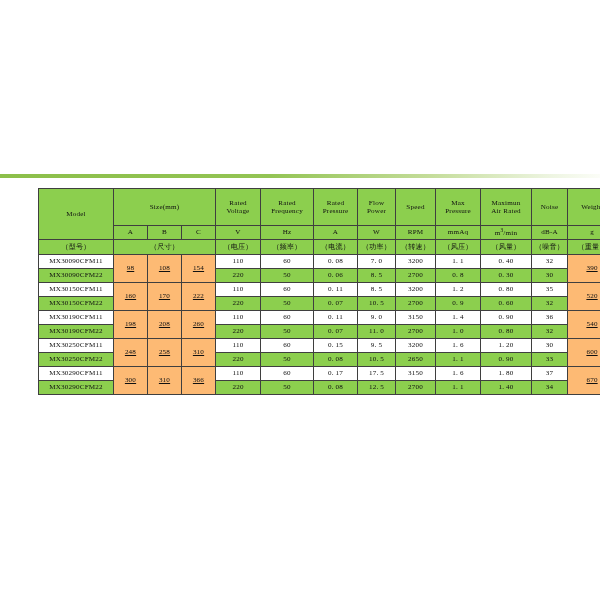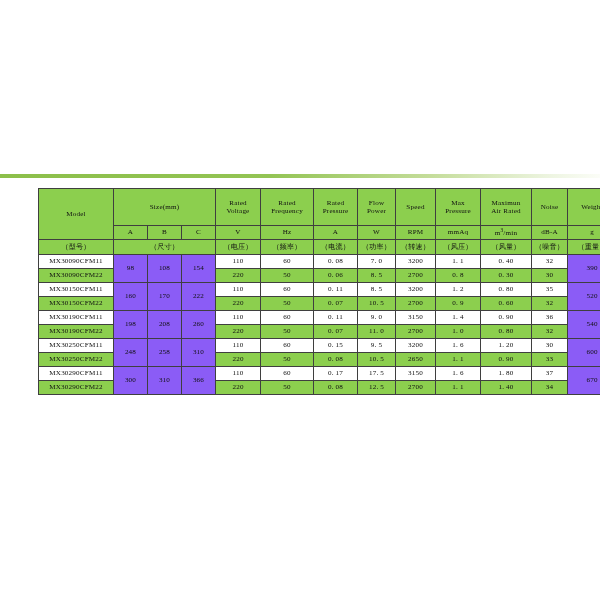--- a/index.html
+++ b/index.html
@@ -70,21 +70,22 @@
 
   td.cell {
     height: 13px;
   }
 
   tr.row-alt td.cell-alt {
     background: #8ccf4e;
   }
 
   td.merged {
-    background: #8b5cf6;
+    background: #fdba74;
+    text-decoration: underline;
   }
 
   .hdr-line {
     display: block;
   }
 
   .sup {
     font-size: 5.2px;
     vertical-align: super;
   }

